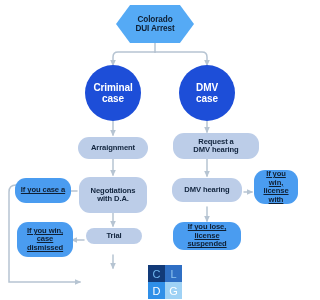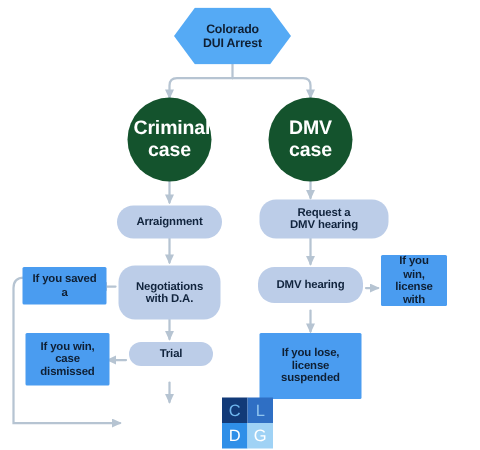--- a/index.html
+++ b/index.html
@@ -49,35 +49,36 @@
   
   .hex {
     color: #0f1f33;
     font-size: 8.2px;
     background: #55aaf5;
     -webkit-clip-path: polygon(18% 0%, 82% 0%, 100% 50%, 82% 100%, 18% 100%, 0% 50%);
     clip-path: polygon(18% 0%, 82% 0%, 100% 50%, 82% 100%, 18% 100%, 0% 50%);
   }
   .circle {
     border-radius: 50%;
-    background: #14532d;
+    background: #1d4ed8;
     color: #ffffff;
-    font-size: 13px;
+    font-size: 10px;
   }
   .pill-pale {
     border-radius: 11px;
     background: #bccde8;
     color: #11243d;
     font-size: 7.6px;
   }
   .pill-blue {
-    border-radius: 1px;
+    border-radius: 11px;
     background: #4a9cf0;
     color: #0f1f33;
     font-size: 7.6px;
+    text-decoration: underline;
   }
 
   
   .logo {
     position: absolute;
     display: grid;
     grid-template-columns: 1fr 1fr;
     grid-template-rows: 1fr 1fr;
     z-index: 3;
   }
@@ -172,21 +173,21 @@
 
   <div class="node pill-pale" style="left:79px; top:177px; width:68px; height:36px;">
     <span>
         <span>Negotiations</span>
         <span>with D.A.</span>
       </span>
   </div>
 
   <div class="node pill-blue" style="left:15px; top:178px; width:56px; height:25px;">
     <span>
-        <span>If you saved a</span>
+        <span>If you case a</span>
       </span>
   </div>
 
   <div class="node pill-pale" style="left:172px; top:178px; width:70px; height:24px;">
     <span>
         <span>DMV hearing</span>
       </span>
   </div>
 
   <div class="node pill-blue" style="left:254px; top:170px; width:44px; height:34px;">
@@ -204,21 +205,21 @@
   </div>
 
   <div class="node pill-blue" style="left:17px; top:222px; width:56px; height:35px;">
     <span>
         <span>If you win,</span>
         <span>case</span>
         <span>dismissed</span>
       </span>
   </div>
 
-  <div class="node pill-blue" style="left:173px; top:222px; width:68px; height:44px;">
+  <div class="node pill-blue" style="left:173px; top:222px; width:68px; height:28px;">
     <span>
         <span>If you lose,</span>
         <span>license</span>
         <span>suspended</span>
       </span>
   </div>
 
 
   <div class="logo" style="left:148px; top:265px; width:34px; height:34px;">
     <div class="c">C</div>

